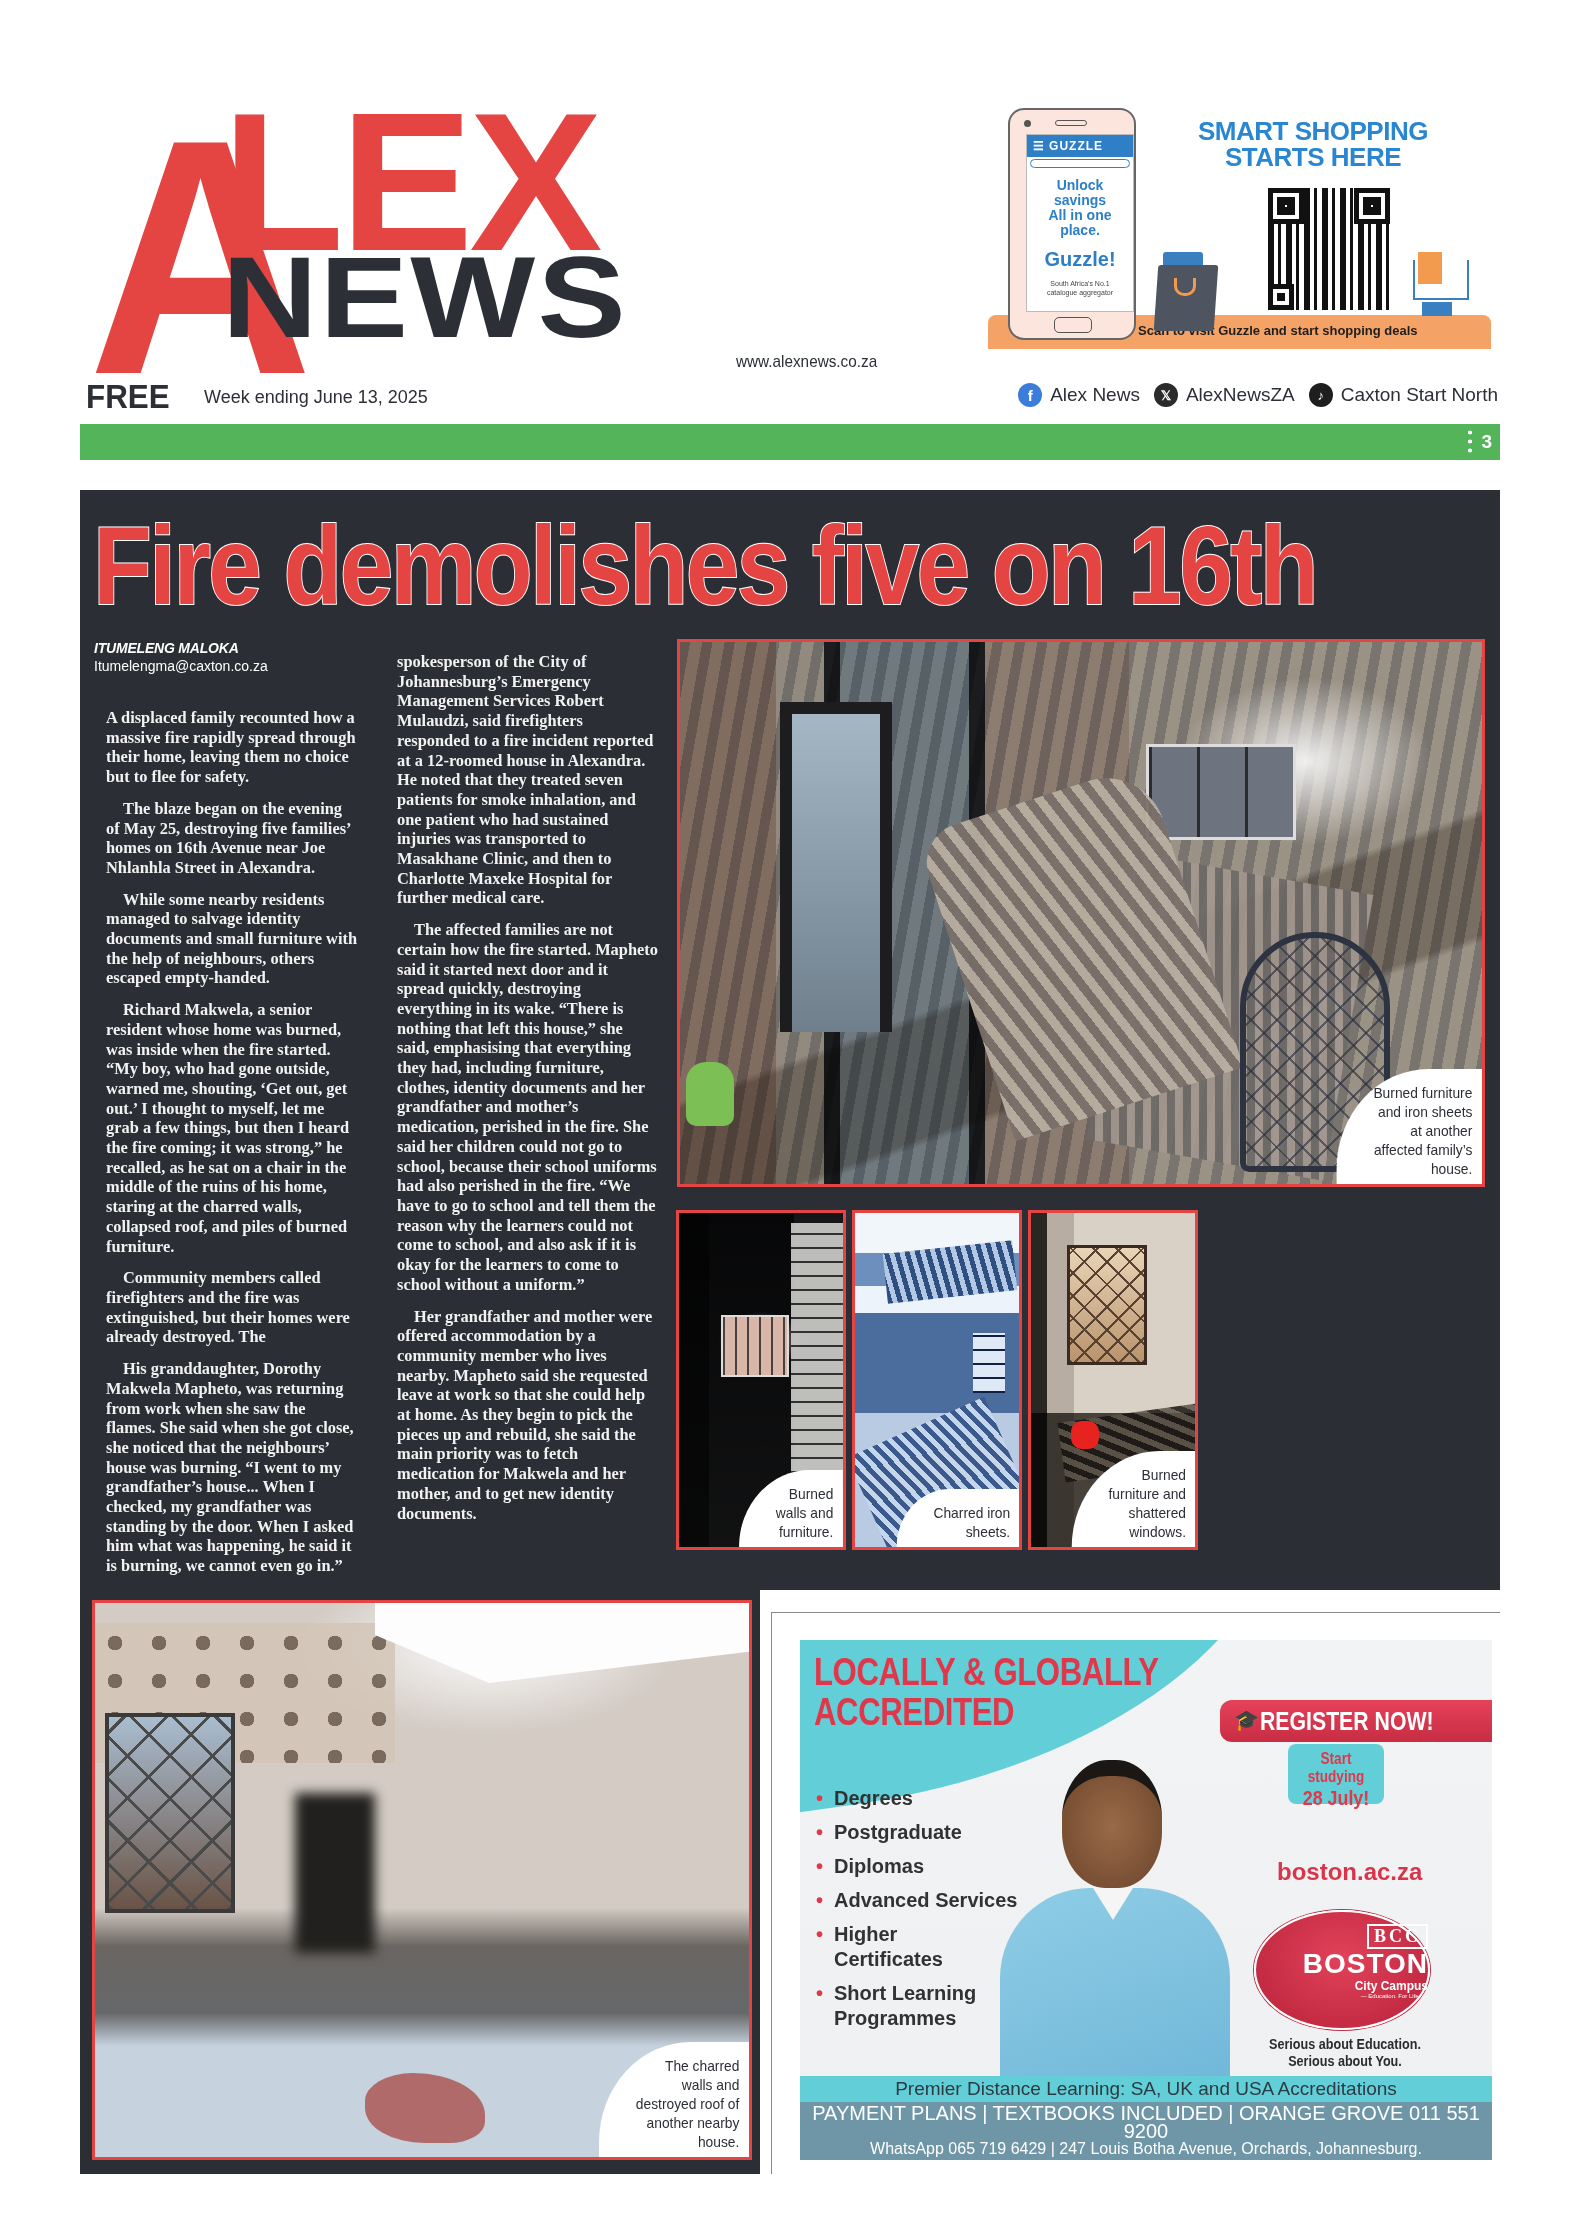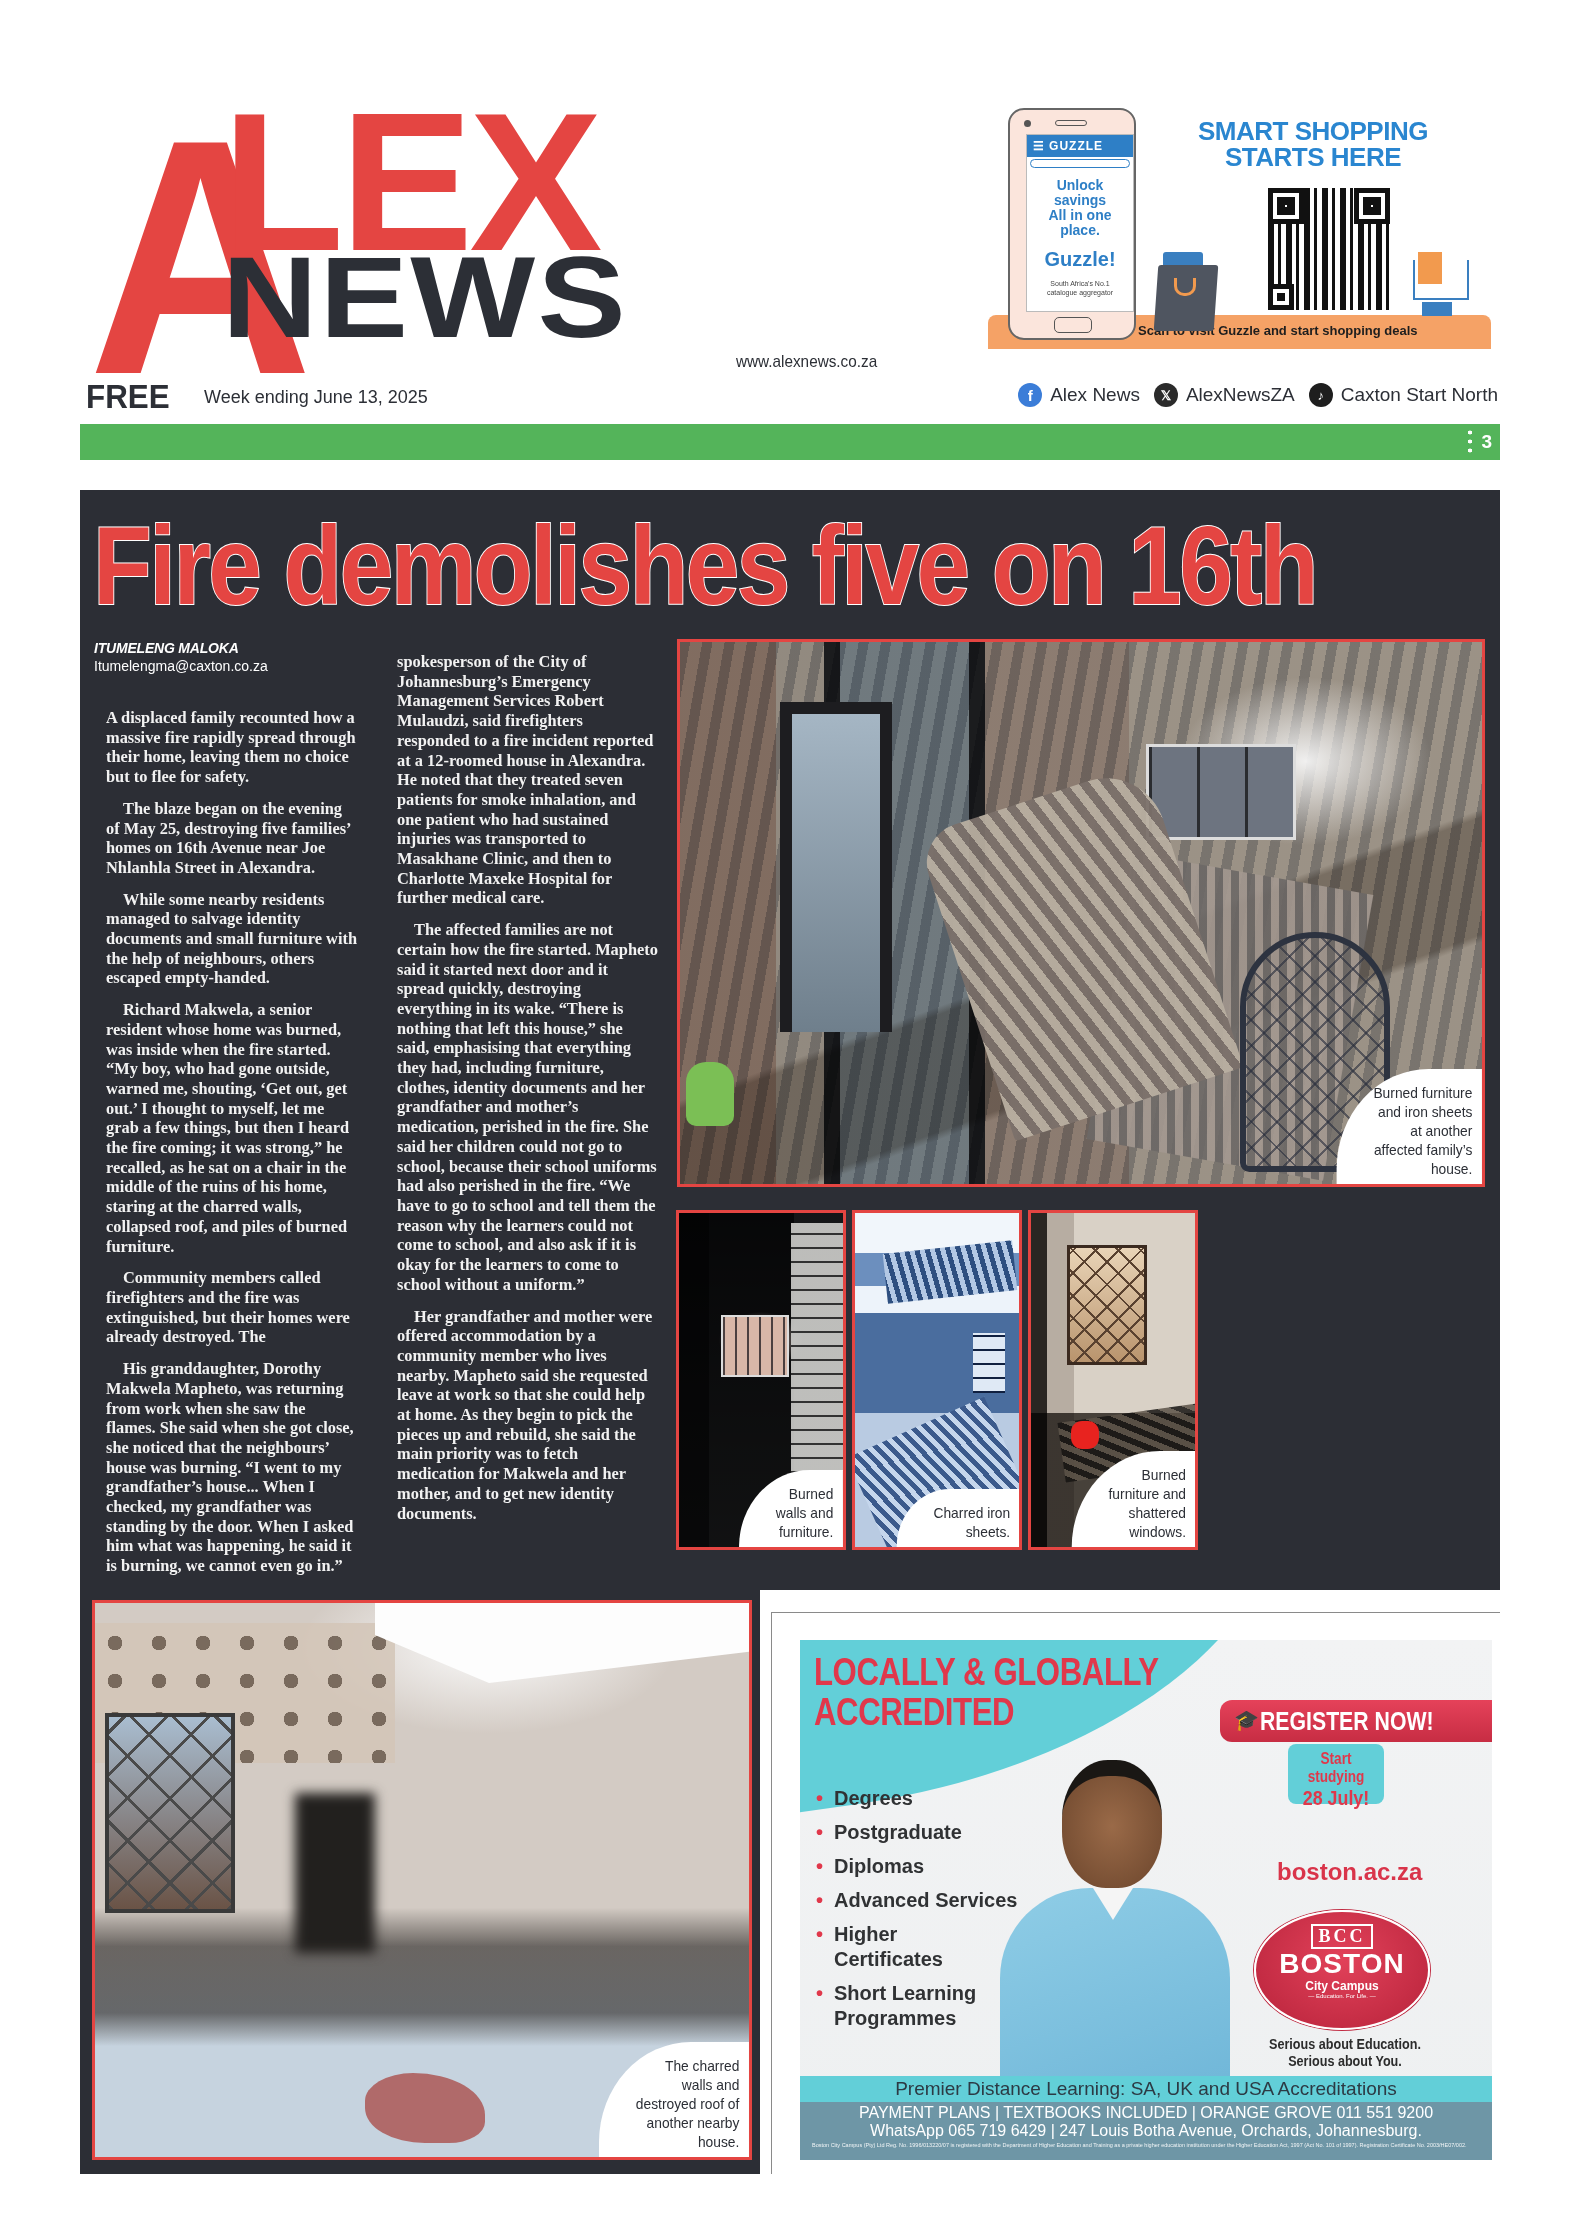--- a/index.html
+++ b/index.html
@@ -145,29 +145,29 @@
   .b-start-1 { font-size: 16px; font-weight: 700; margin-top: 6px; transform: scaleX(0.85); }
   .b-start-2 { font-size: 21px; font-weight: 700; transform: scaleX(0.85); }
   .b-list { position: absolute; left: 16px; top: 146px; font-weight: 700; font-size: 20px; line-height: 25px; color: #303234; list-style: none; }
   .b-list li { position: relative; padding-left: 18px; margin-bottom: 9px; width: 200px; }
   .b-list li::before { content: "•"; position: absolute; left: 0; color: #e0384b; }
   .b-person { position: absolute; left: 200px; top: 120px; width: 250px; height: 330px; }
   .b-head { position: absolute; left: 62px; top: 0; width: 100px; height: 128px; background: radial-gradient(ellipse at 50% 45%, #9a6a48, #6b452c); border-radius: 46% 46% 44% 44%; border-top: 16px solid #1a1714; }
   .b-shirt { position: absolute; left: 0; top: 128px; width: 230px; height: 210px; background: linear-gradient(160deg, #8fcde6, #6fb6d8); border-radius: 90px 90px 0 0; }
   .b-collar { position: absolute; left: 88px; top: 120px; width: 50px; height: 40px; background: #f5f5f5; clip-path: polygon(0 0,100% 0,50% 100%); }
   .b-url { position: absolute; left: 477px; top: 218px; font-weight: 700; font-size: 24px; color: #d9344a; }
-  .b-logo { position: absolute; left: 454px; top: 270px; width: 176px; height: 120px; background: radial-gradient(ellipse at 50% 40%, #e2425a, #b7223a); border-radius: 50%; border: 2px solid #fff; box-shadow: 0 0 0 1px #c02b42; text-align: center; color: #fff; }
+  .b-logo { position: absolute; left: 454px; top: 270px; width: 176px; height: 120px; background: radial-gradient(ellipse at 50% 40%, #e2425a, #b7223a); border-radius: 50%; border: 2px solid #fff; box-shadow: 0 0 0 1px #c02b42; text-align: right; color: #fff; }
   .b-logo-bcc { margin-top: 12px; font-family: "Liberation Serif", serif; font-size: 18px; font-weight: 700; border: 2px solid #fff; display: inline-block; padding: 0 5px; letter-spacing: 3px; }
   .b-logo-name { font-size: 28px; font-weight: 700; line-height: 30px; letter-spacing: 1px; }
   .b-logo-city { font-size: 12px; font-weight: 700; }
   .b-logo-tag { font-size: 6px; }
   .b-serious { position: absolute; left: 460px; top: 396px; width: 170px; text-align: center; font-weight: 700; font-size: 14px; line-height: 17px; color: #2c2c2c; transform: scaleX(0.9); }
   .b-premier { position: absolute; left: 0; top: 436px; width: 692px; height: 26px; background: #62cfd8; text-align: center; font-size: 19px; color: #2c3a44; line-height: 26px; }
   .b-info { position: absolute; left: 0; top: 462px; width: 692px; height: 58px; background: #6e96a6; color: #fff; text-align: center; }
-  .b-info-1 { font-size: 16px; line-height: 18px; margin-top: 2px; }
+  .b-info-1 { font-size: 20px; line-height: 18px; margin-top: 2px; }
   .b-info-2 { font-size: 16px; line-height: 18px; }
   .b-info-fine { font-size: 5.5px; line-height: 7px; text-align: left; padding: 2px 12px 0; opacity: 0.9; }
 </style>
 </head>
 <body>
 
 <div class="masthead">
   <div class="logo-a">A</div>
   <div class="logo-lex">LEX</div>
   <div class="logo-news">NEWS</div>

